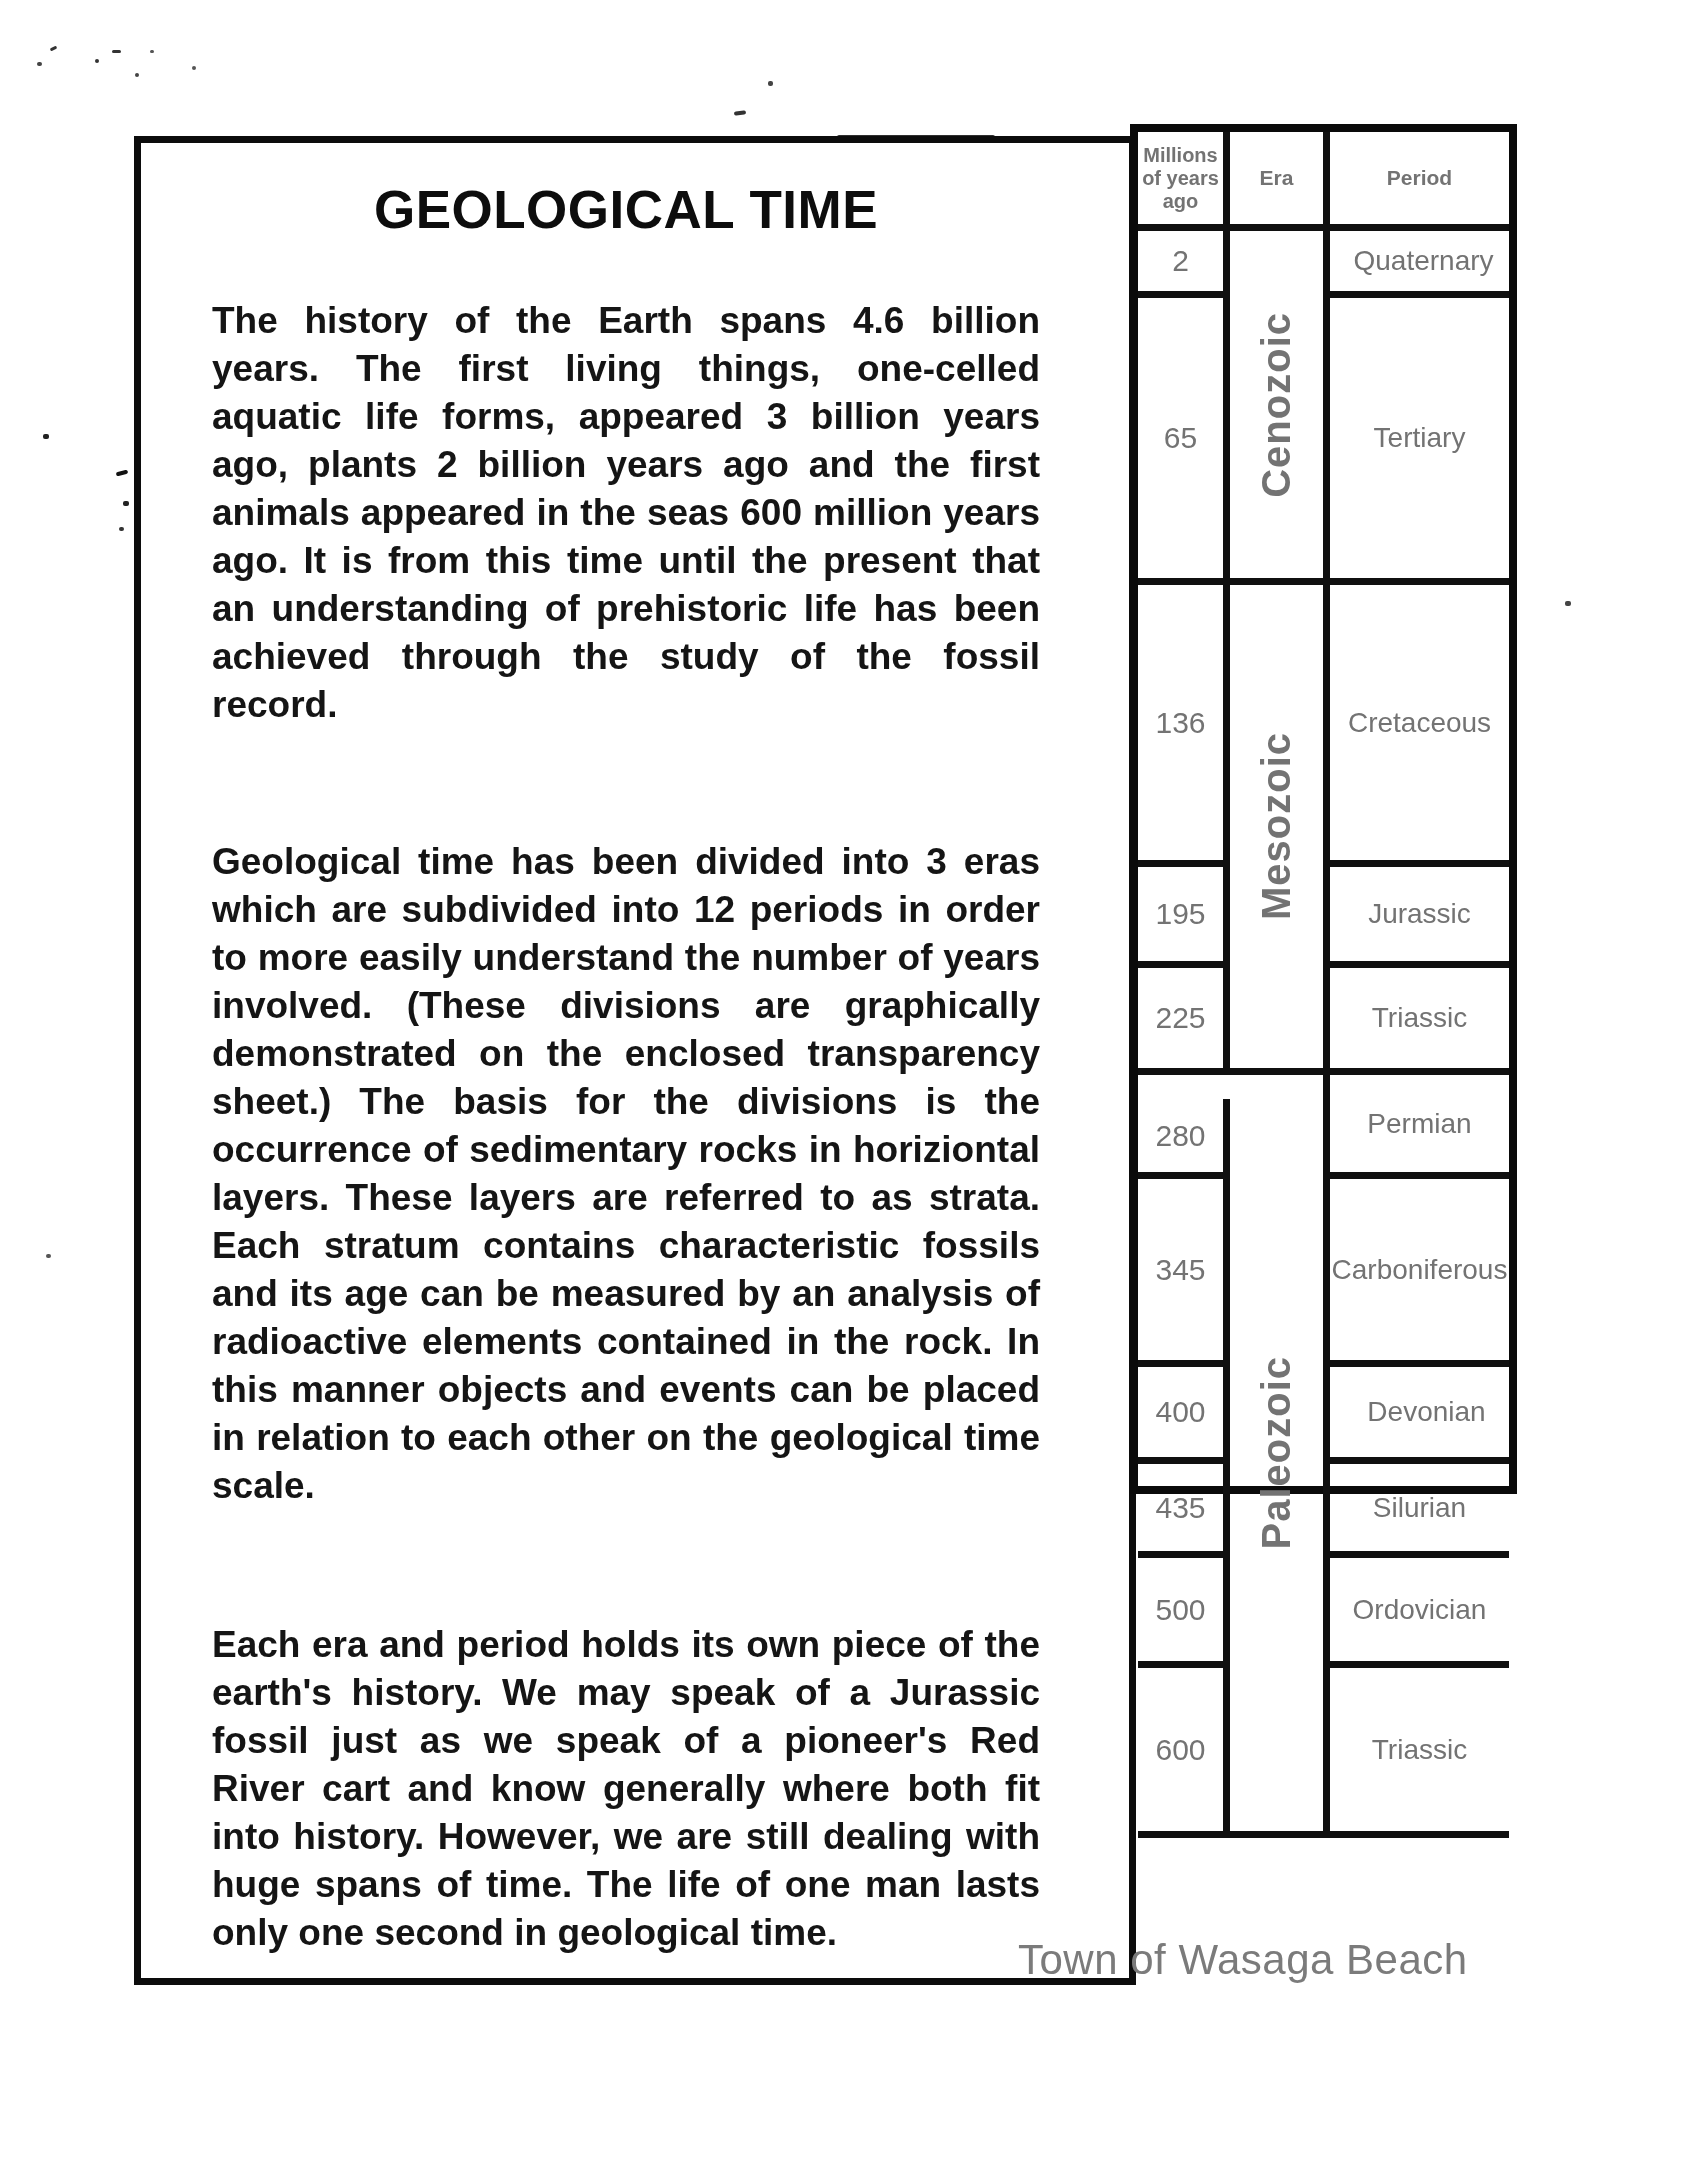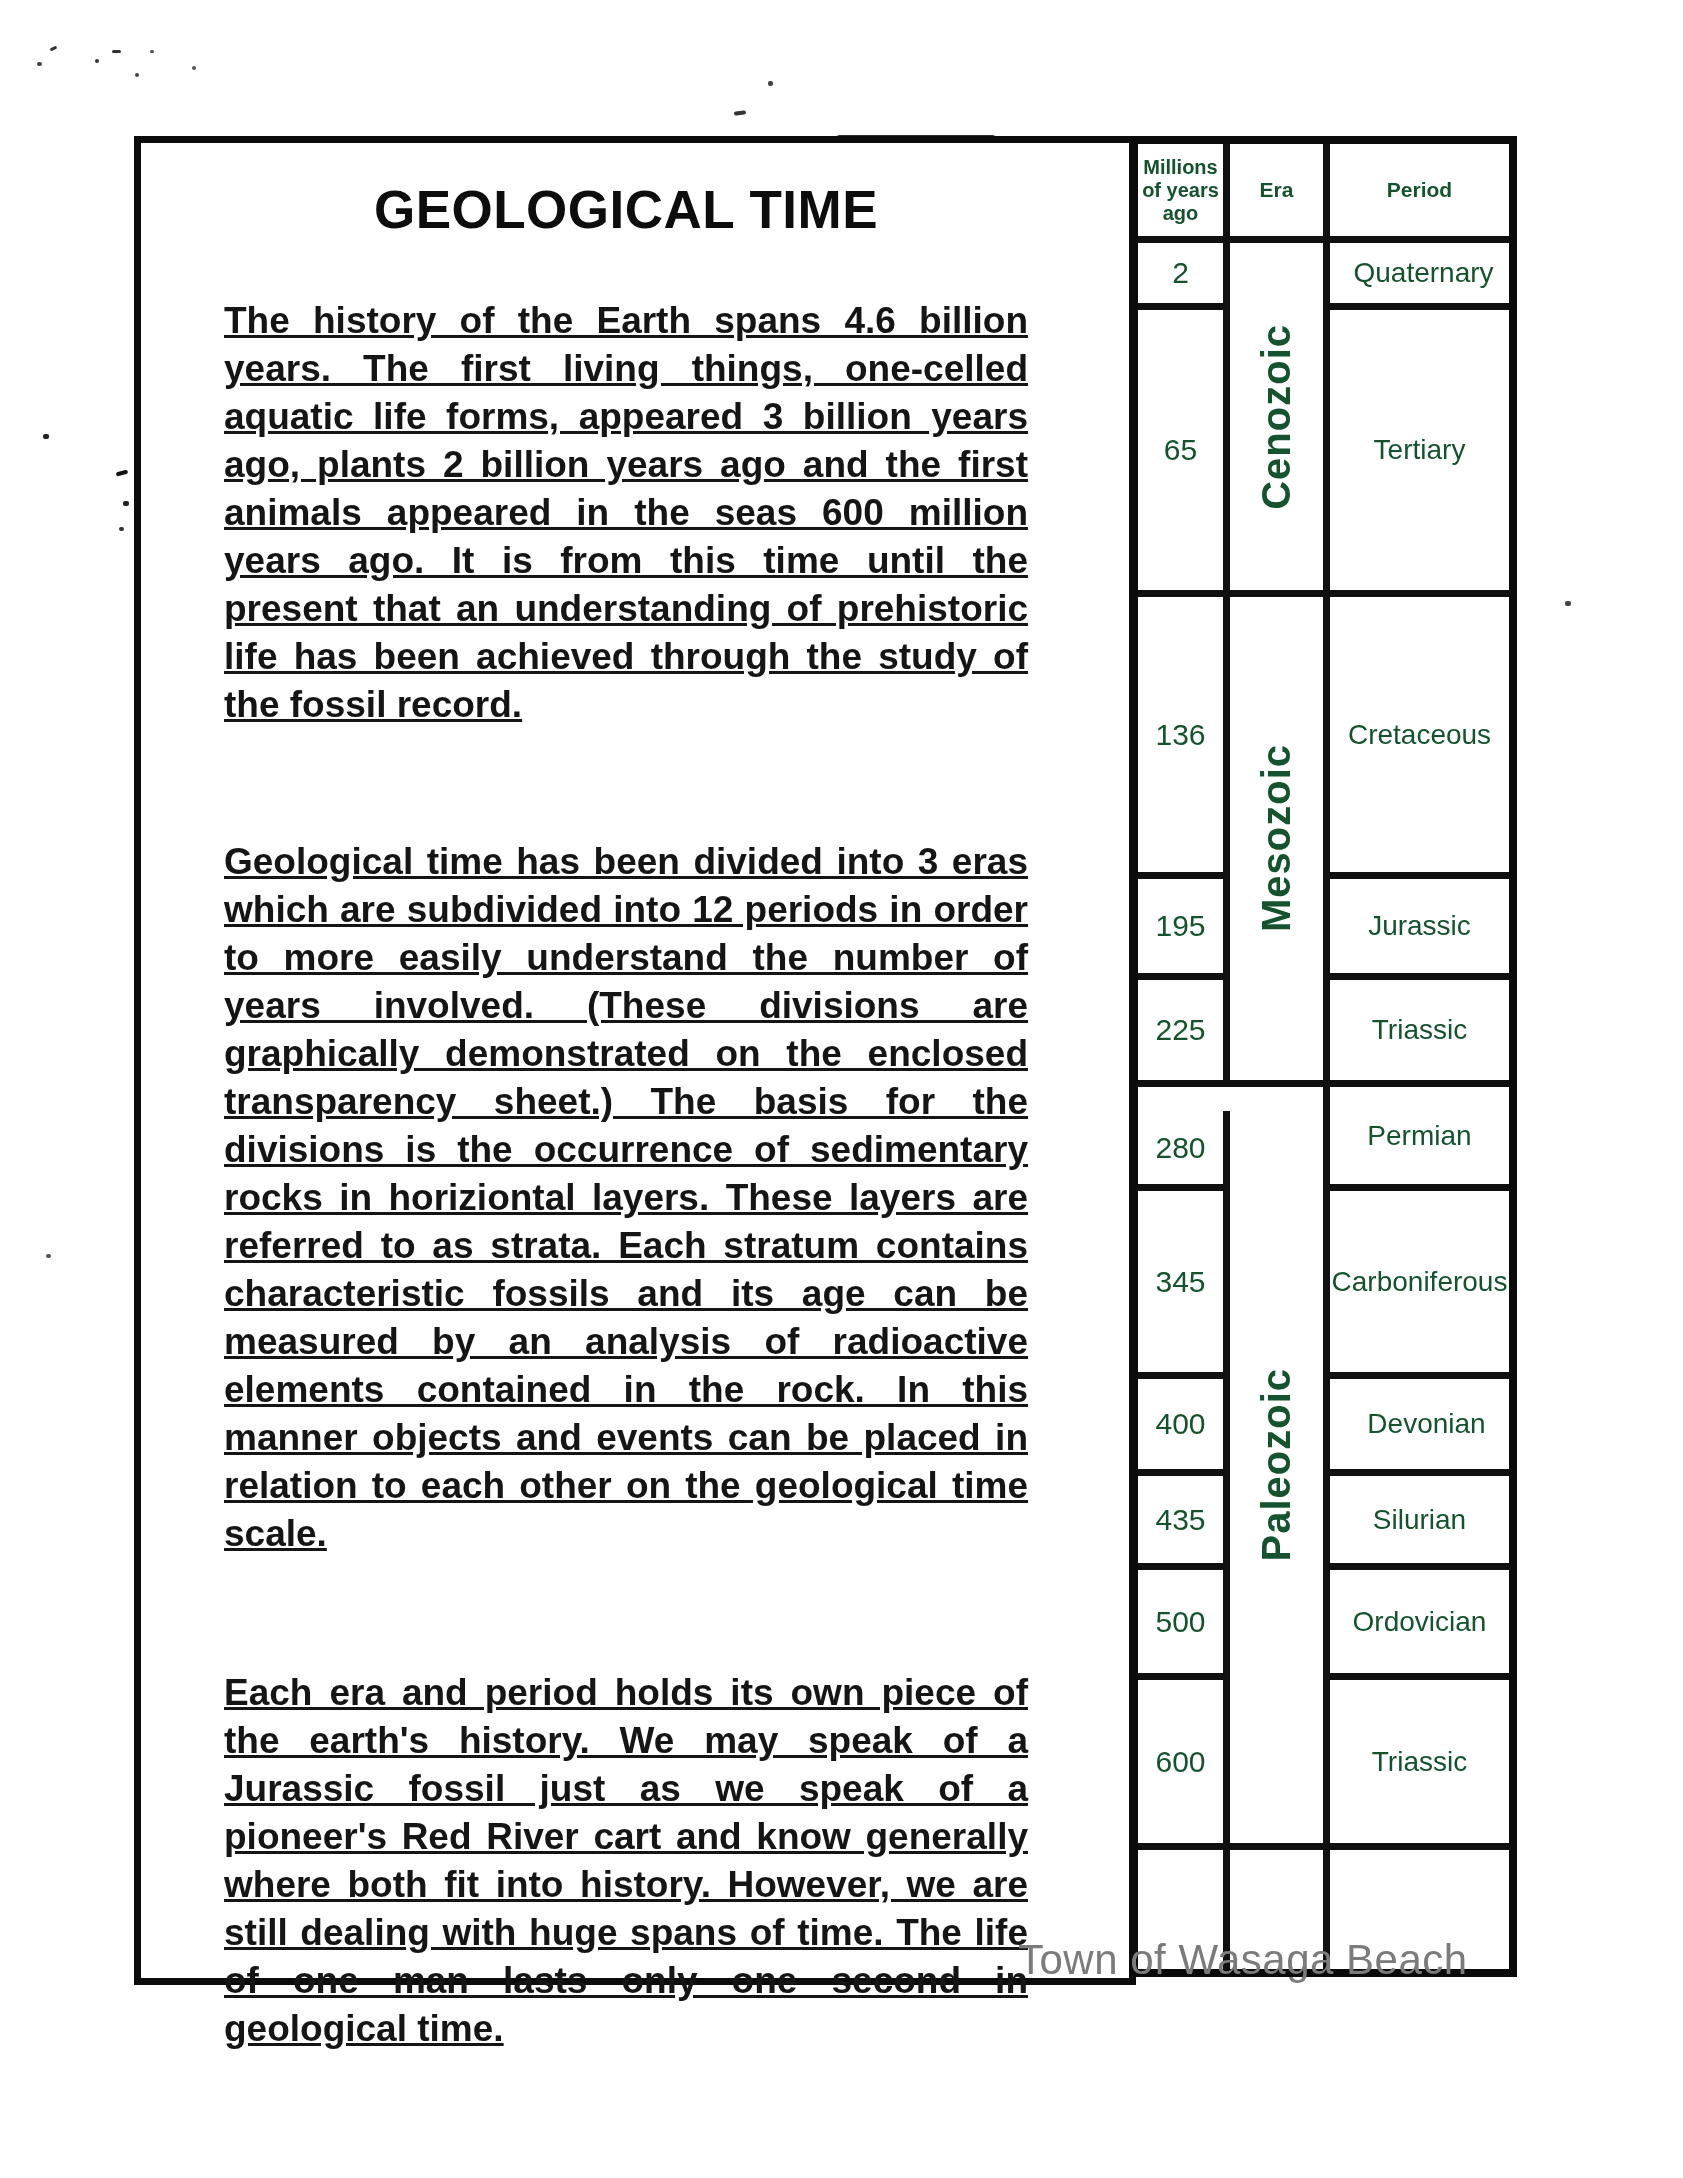--- a/index.html
+++ b/index.html
@@ -24,44 +24,43 @@
   .title{
     margin:0;
     font-size:53px;
     line-height:61px;
     font-weight:700;
     letter-spacing:0.5px;
     text-align:center;
     color:#0d0d0d;
   }
   .article p{
-    margin:12px;
+    margin:0;
     font-size:37px;
     line-height:48px;
     font-weight:700;
     text-align:justify;
     color:#151515;
-    text-decoration:underline;
   }
   .article p.p1{margin-top:57px;}
   .article p.p2{margin-top:109px;}
   .article p.p3{margin-top:111px;}
 
   
   .geo-table{
     position:absolute;
-    left:1130px;top:136px;
-    width:387px;height:1841px;
+    left:1130px;top:124px;
+    width:387px;height:1370px;
     box-sizing:border-box;
     border:8px solid #0a0a0a;
     background:#ffffff;
     display:grid;
     grid-template-columns:92px 100px 1fr;
     grid-template-rows:99px 67px 287px 282px 101px 107px 104px 188px 97px 94px 110px 170px auto;
-    color:#14532d;
+    color:#737373;
   }
   .cell{
     display:flex;align-items:center;justify-content:center;
     text-align:center;overflow:hidden;
   }
   .b-r{border-right:7px solid #101010;}
   .b-b{border-bottom:7px solid #101010;}
   .years-head{font-weight:700;font-size:20px;line-height:23px;padding:0 2px;}
   .head{font-weight:700;font-size:21px;}
   .years{font-size:30px;font-weight:400;}

